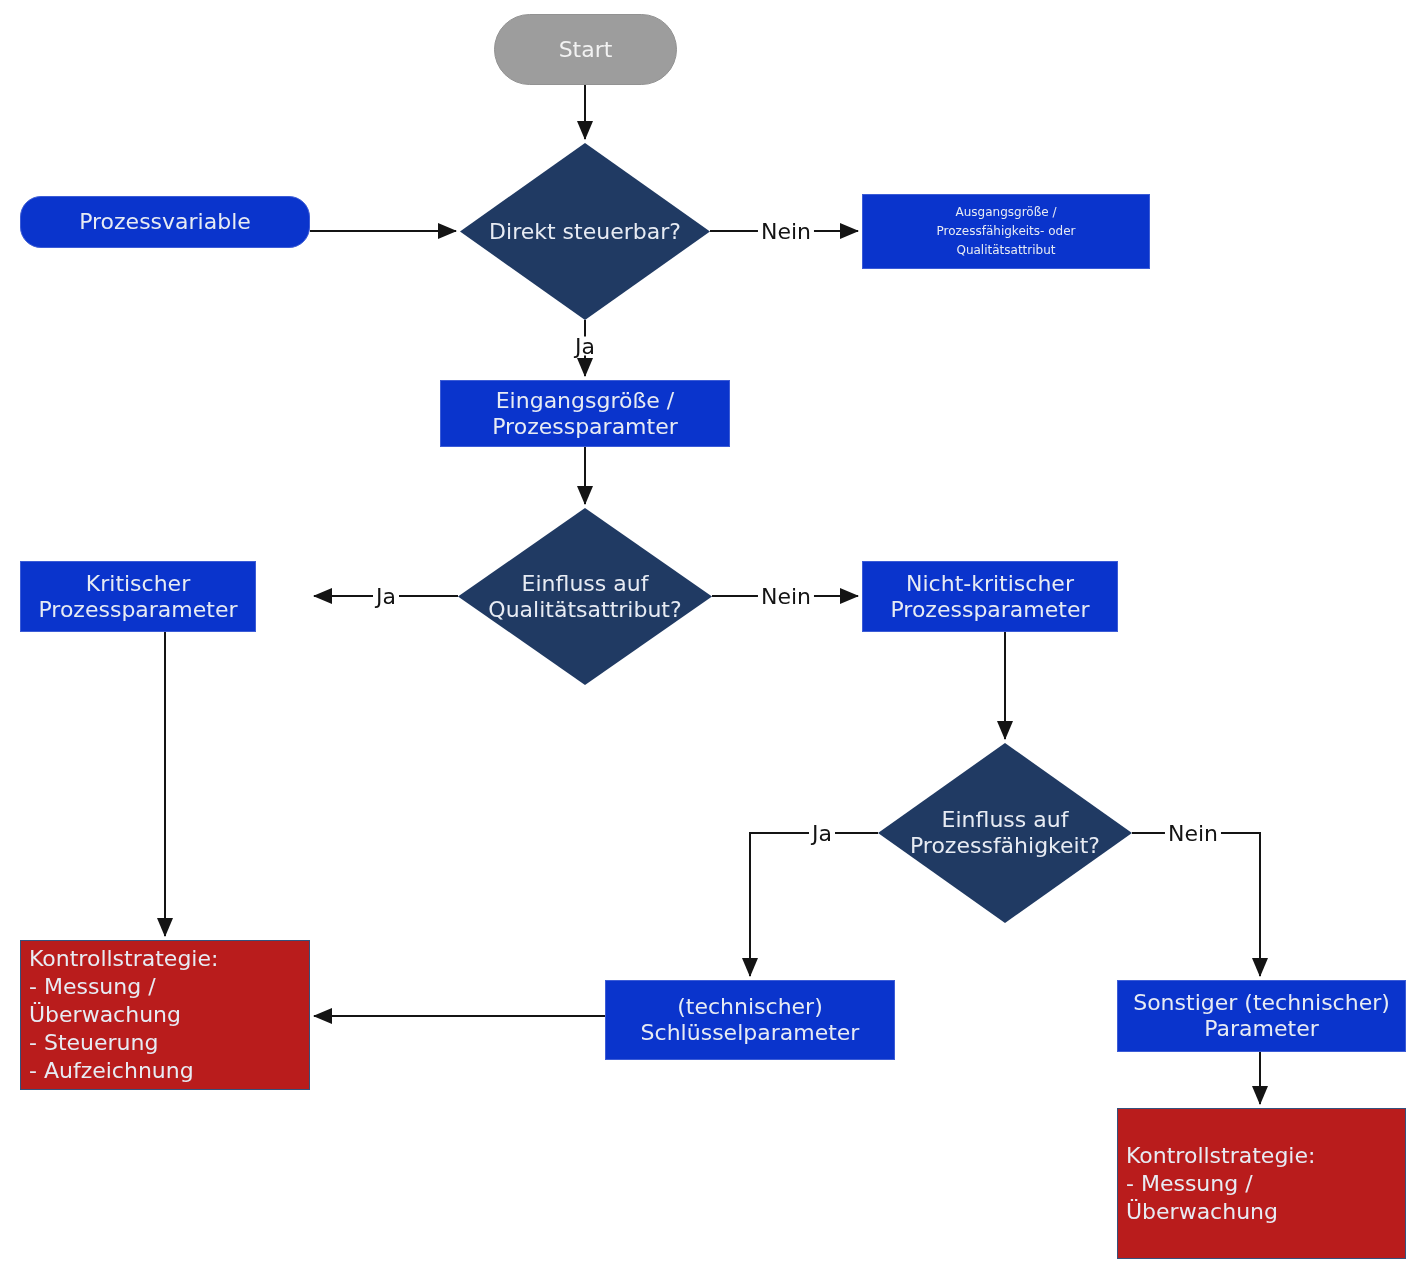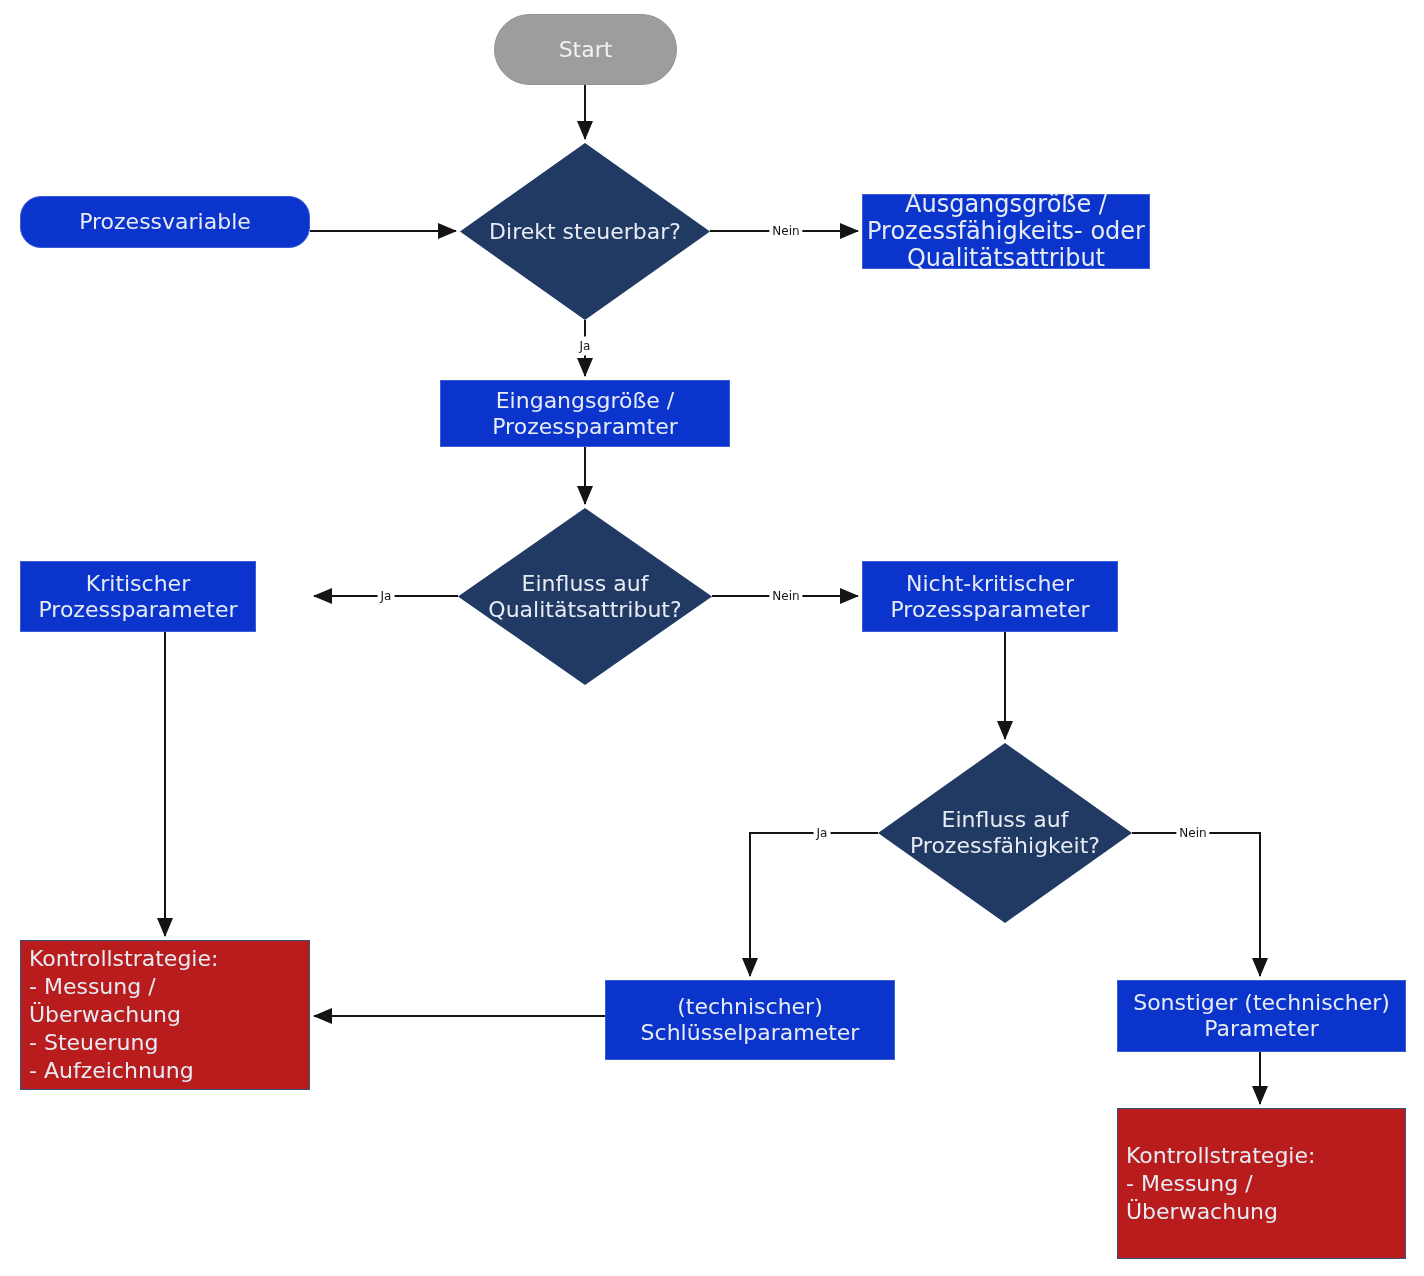--- a/index.html
+++ b/index.html
@@ -57,26 +57,26 @@
     justify-content: flex-start;
     text-align: left;
     padding: 0 10px 0 8px;
     line-height: 28px;
   }
   .edge-label {
     position: absolute;
     transform: translate(-50%, -50%);
     background: #ffffff;
     color: #141414;
-    font-size: 12px;
+    font-size: 22px;
     line-height: 17px;
     padding: 1px 3px;
     white-space: nowrap;
   }
-  .tight3 { line-height: 27px; font-size: 24px; }
+  .tight3 { line-height: 19px; font-size: 12px; }
 </style>
 </head>
 <body>
 
 <div id="canvas">
 
   <svg id="edges-layer" viewBox="0 0 1424 1276" xmlns="http://www.w3.org/2000/svg">
     <defs>
       <marker id="arrow" markerUnits="userSpaceOnUse" markerWidth="20" markerHeight="16" refX="18" refY="8" orient="auto">
         <path d="M0,0 L19,8 L0,16 Z" fill="#141414"></path>

